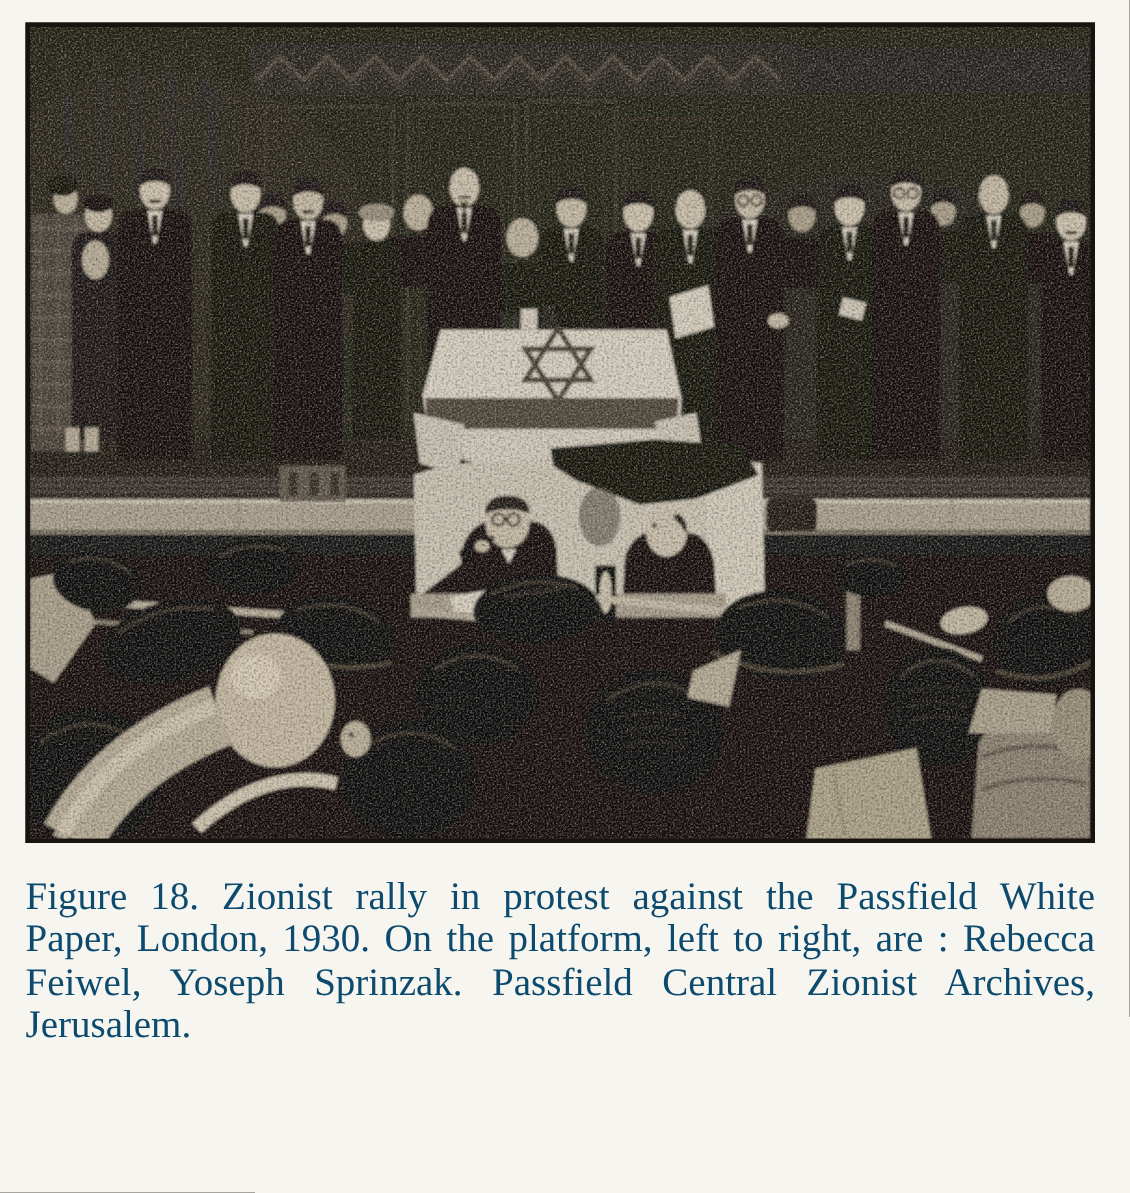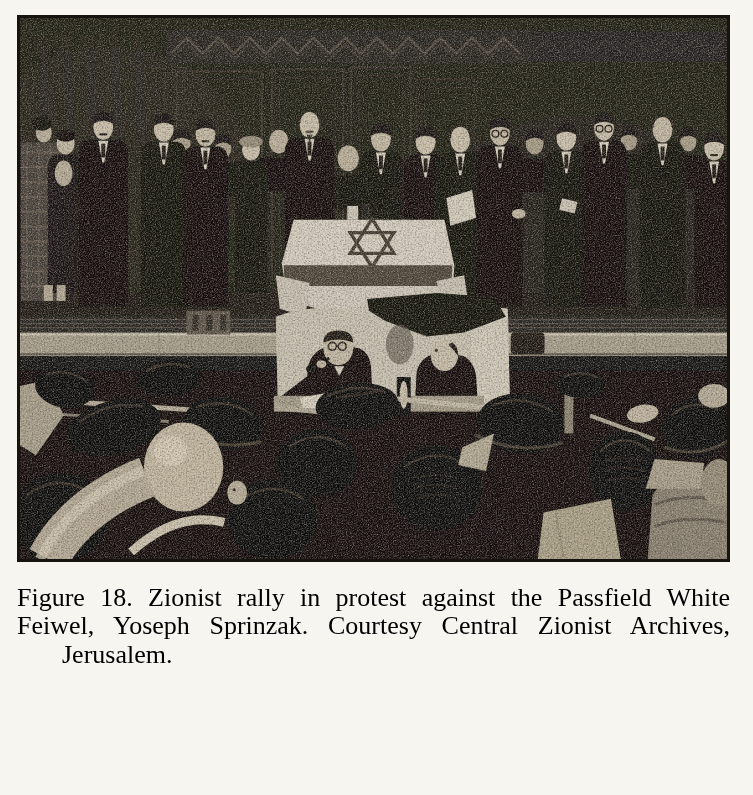--- a/index.html
+++ b/index.html
@@ -1,24 +1,24 @@
 <!DOCTYPE html>
 <html><head>
 <meta charset="utf-8">
 <style>
   html,body{margin:0;padding:0;}
   body{width:753px;height:795px;background:#f7f5f0;font-family:"Liberation Serif","DejaVu Serif",serif;}
   .page{position:relative;width:753px;height:795px;background:#f7f5f0;overflow:hidden;}
   .photo{position:absolute;left:17px;top:15px;width:713px;height:547px;margin:0;box-sizing:border-box;
          border:3px solid #17130f;background:#211d19;}
   .photo svg{display:block;width:100%;height:100%;}
-  .caption{position:absolute;left:17px;top:584px;width:713px;color:#000000;
+  .caption{position:absolute;left:17px;top:584px;width:713px;color:#0c4a6e;
            font-size:26px;line-height:28.4px;word-spacing:1px;}
   .cap-line{text-align:justify;text-align-last:justify;}
-  .cap-line:last-child{text-align-last:left;margin-left:45px;}
+  .cap-line:last-child{text-align-last:left;}
 </style>
 </head>
 <body>
 
 <div class="page">
 
   <figure class="photo">
     <svg id="photo-svg" viewBox="0 0 713 547" preserveAspectRatio="none">
       <defs>
         <filter id="soft">
@@ -347,17 +347,18 @@
             </g>
           </g>
         </g>
       <rect width="713" height="547" filter="url(#grainL)" opacity="0.5"></rect>
       <rect width="713" height="547" filter="url(#grainD)" opacity="0.3"></rect>
     </svg>
   </figure>
 
   <div class="caption">
     <div class="cap-line">Figure 18. Zionist rally in protest against the Passfield White</div>
-    <div class="cap-line">Feiwel, Yoseph Sprinzak. Courtesy Central Zionist Archives,</div>
+    <div class="cap-line">Paper, London, 1930. On the platform, left to right, are : Rebecca</div>
+    <div class="cap-line">Feiwel, Yoseph Sprinzak. Passfield Central Zionist Archives,</div>
     <div class="cap-line">Jerusalem.</div>
   </div>
 
 </div>
 
 </body></html>

